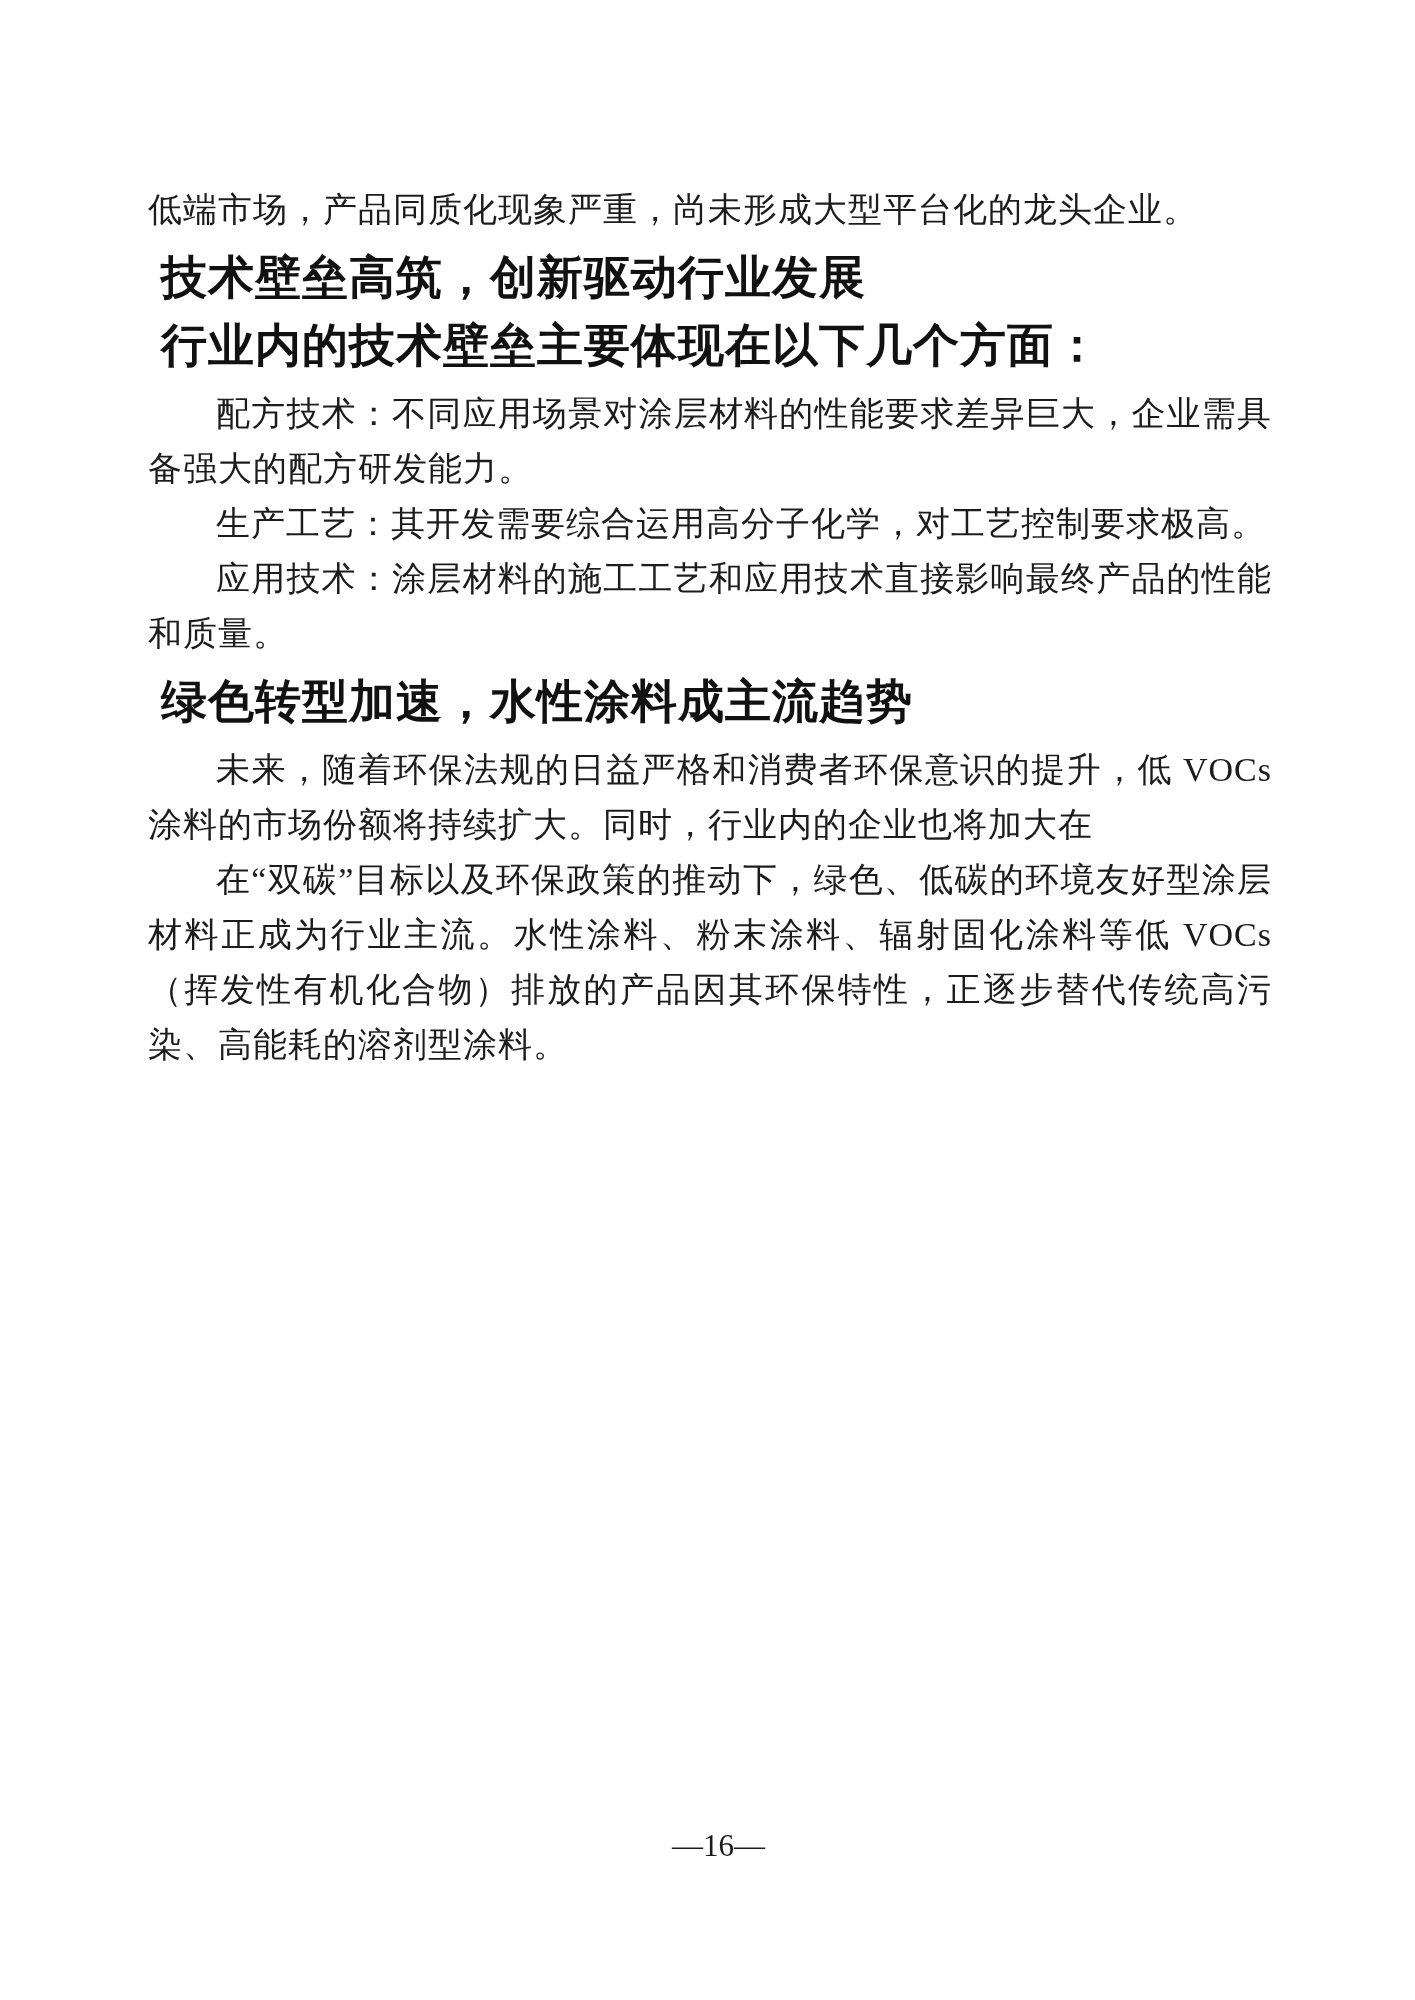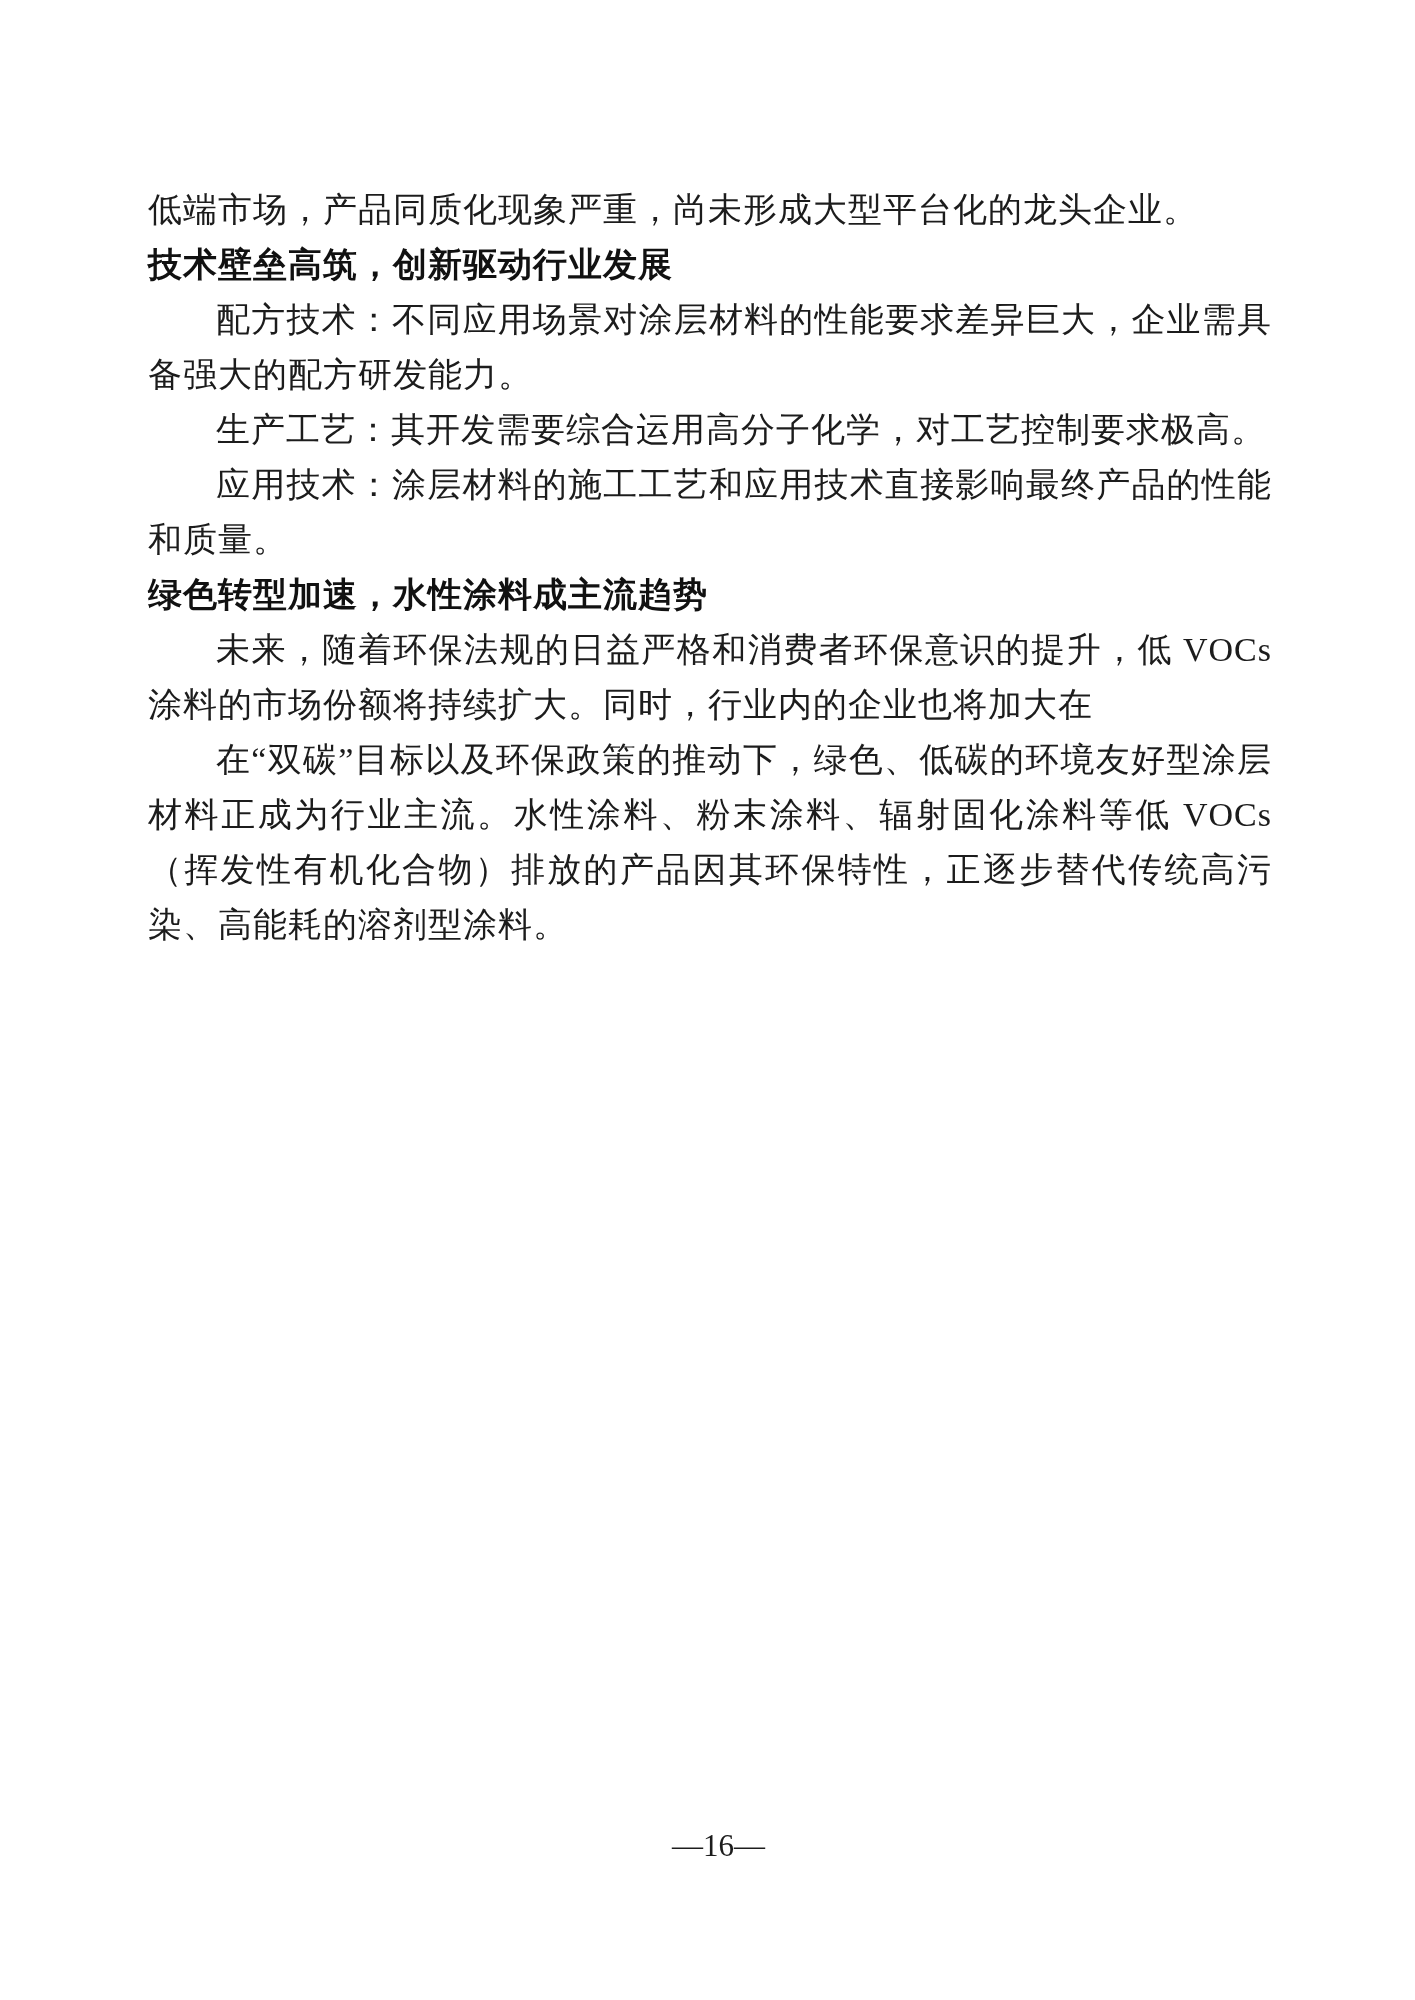--- a/index.html
+++ b/index.html
@@ -29,22 +29,22 @@
   }
   .para {
     margin: 0;
     text-indent: 2em;
     letter-spacing: 1px;
   }
   .para.continuation {
     text-indent: 0;
   }
   .heading {
-    margin: 0;
-    font-size: 34px;
+    margin: 13px;
+    font-size: 46px;
     line-height: 55px;
     font-weight: bold;
     text-indent: 0;
     font-family: "Liberation Sans", "DejaVu Sans", sans-serif;
     letter-spacing: 1px;
     color: #111111;
   }
   .footer {
     position: absolute;
     left: 0;
@@ -57,20 +57,21 @@
     padding-left: 11px;
   }
 </style>
 </head>
 <body>
 
 <div class="page">
   <main class="doc-body">
       <p class="para continuation">低端市场，产品同质化现象严重，尚未形成大型平台化的龙头企业。</p>
       <h2 class="heading">技术壁垒高筑，创新驱动行业发展</h2>
+      <h2 class="heading">行业内的技术壁垒主要体现在以下几个方面：</h2>
       <p class="para">配方技术：不同应用场景对涂层材料的性能要求差异巨大，企业需具备强大的配方研发能力。</p>
       <p class="para">生产工艺：其开发需要综合运用高分子化学，对工艺控制要求极高。</p>
       <p class="para">应用技术：涂层材料的施工工艺和应用技术直接影响最终产品的性能和质量。</p>
       <h2 class="heading">绿色转型加速，水性涂料成主流趋势</h2>
       <p class="para">未来，随着环保法规的日益严格和消费者环保意识的提升，低 VOCs 涂料的市场份额将持续扩大。同时，行业内的企业也将加大在</p>
       <p class="para">在“双碳”目标以及环保政策的推动下，绿色、低碳的环境友好型涂层材料正成为行业主流。水性涂料、粉末涂料、辐射固化涂料等低 VOCs（挥发性有机化合物）排放的产品因其环保特性，正逐步替代传统高污染、高能耗的溶剂型涂料。</p>
     </main>
   <div class="footer">—16—</div>
 </div>
 

